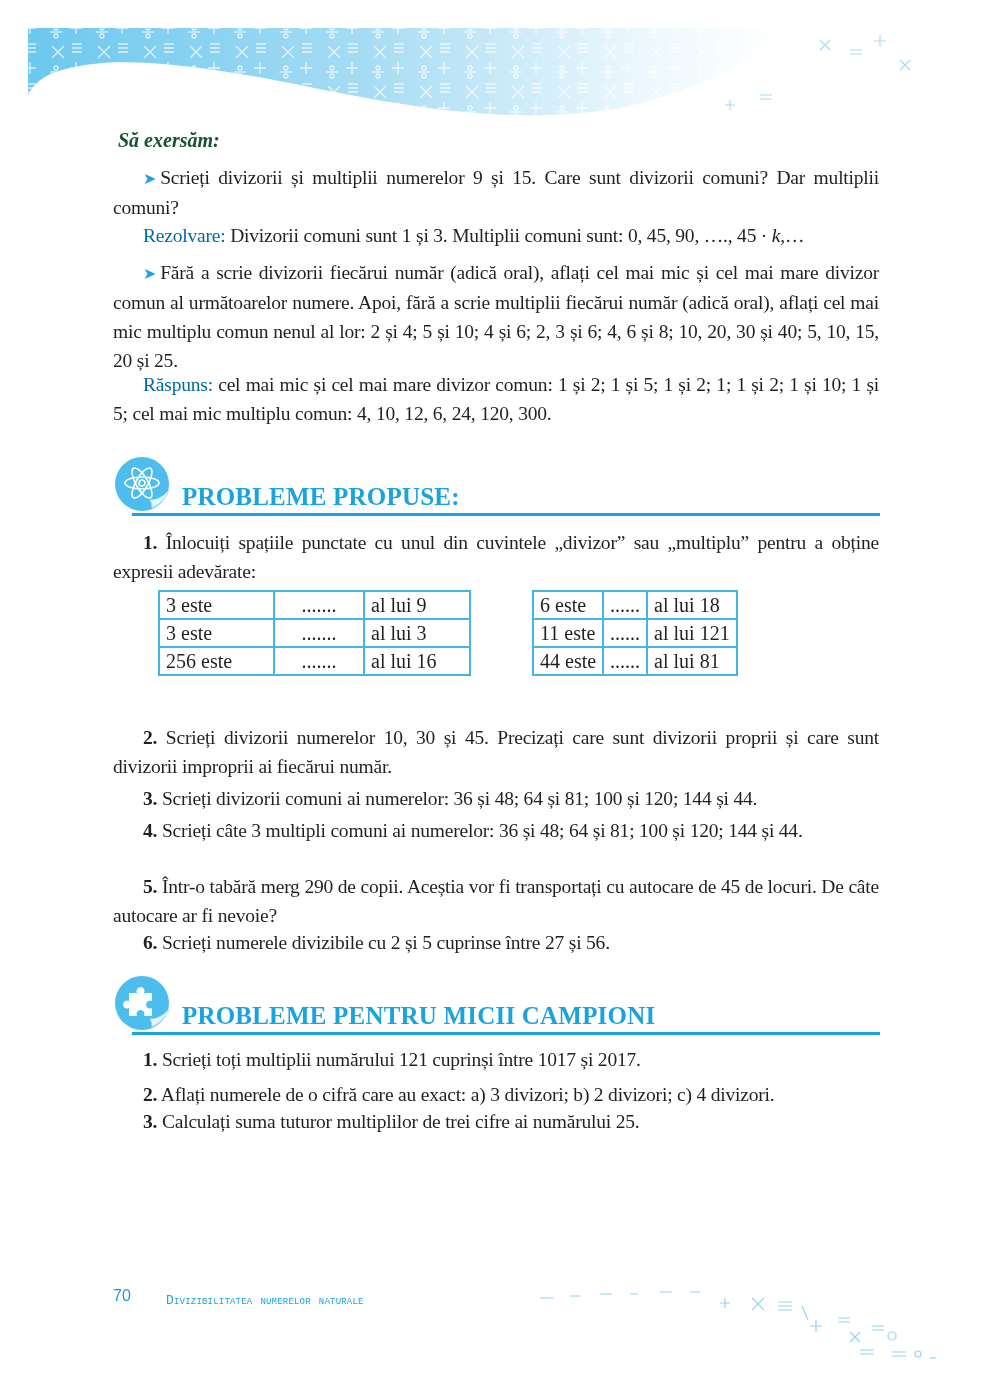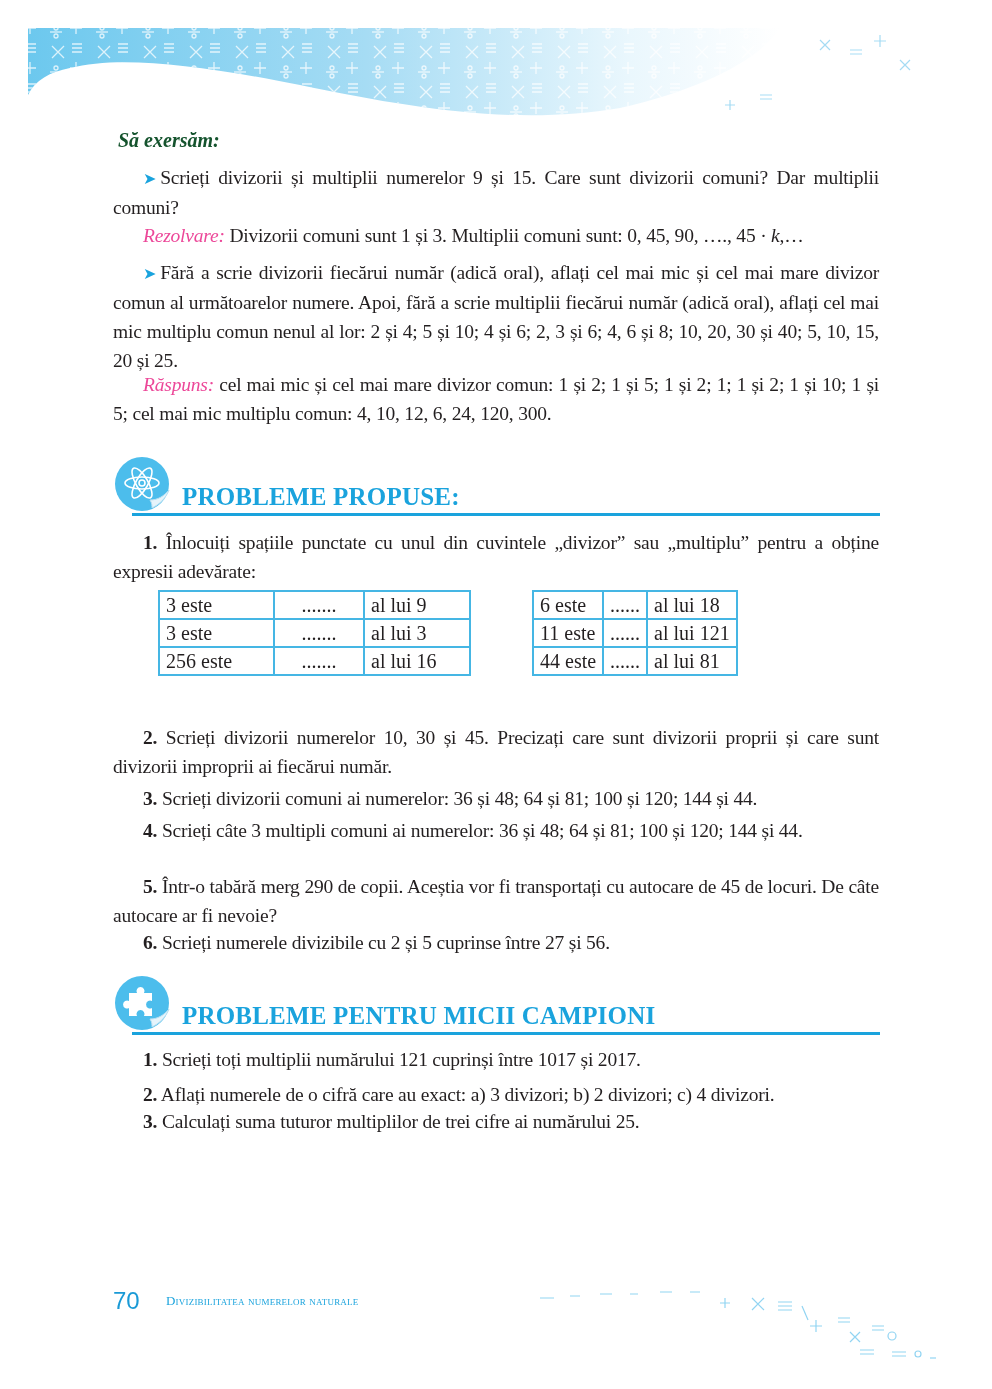--- a/index.html
+++ b/index.html
@@ -3,33 +3,33 @@
 <meta charset="utf-8">
 <style>
   html, body { margin: 0; padding: 0; background: #ffffff; }
   body { width: 992px; height: 1389px; position: relative; overflow: hidden;
          font-family: "Liberation Serif", "DejaVu Serif", serif; color: #231f20; }
   .banner { position: absolute; left: 0; top: 0; width: 992px; height: 130px; }
   .footer-deco { position: absolute; left: 520px; top: 1270px; width: 472px; height: 119px; }
   .text { position: absolute; left: 113px; width: 766px; font-size: 19.5px; line-height: 29px; letter-spacing: -0.2px; }
   .just { text-align: justify; text-align-last: auto; }
   .indent { text-indent: 30px; }
-  .blue-i { color: #ec4899; font-style: italic; }
+  .blue-i { color: #0369a1; }
   .title-ex { position: absolute; left: 118px; top: 129px; font-size: 20px; font-weight: bold; font-style: italic; color: #14532d; }
   .arrow { color: #1aa3dd; font-size: 16px; margin-right: 4px; }
   .section-head { position: absolute; left: 112px; width: 768px; height: 60px; }
   .section-head .line { position: absolute; left: 20px; right: 0; bottom: 0; height: 3px; background: #1aa3dd; }
   .section-head .label { position: absolute; left: 70px; bottom: 5px; font-size: 25px; font-weight: bold; color: #1aa3dd; letter-spacing: 0.2px; }
   .section-head .badge { position: absolute; left: 0; top: 0; width: 60px; height: 60px; }
   table.t { position: absolute; border-collapse: collapse; font-size: 20px; }
   table.t td { border: 2px solid #45b6e4; height: 26px; padding: 0 6px; line-height: 26px; white-space: nowrap; }
   table.t td.dots { text-align: center; }
   b { font-weight: bold; }
-  .footer-num { position: absolute; left: 113px; top: 1287px; font-family: "Liberation Sans", "DejaVu Sans", sans-serif; font-size: 24px; color: #1a9ad6; }
-  .footer-title { position: absolute; left: 166px; top: 1293px; font-family: Liberation Serif, serif; font-size: 13px; color: #1aa3dd; font-variant: small-caps; letter-spacing: 0.2px; }
+  .footer-num { position: absolute; left: 113px; top: 1287px; font-family: "Liberation Sans", "DejaVu Sans", sans-serif; font-size: 16px; color: #1a9ad6; }
+  .footer-title { position: absolute; left: 166px; top: 1293px; font-family: Liberation Mono, monospace; font-size: 13px; color: #1aa3dd; font-variant: small-caps; letter-spacing: 0.2px; }
 </style>
 </head>
 <body>
 
 <svg class="banner" viewBox="0 0 992 130" preserveAspectRatio="none">
   <defs>
     <linearGradient id="bg" x1="0" y1="0" x2="1" y2="0">
       <stop offset="0" stop-color="#6cc8ee"></stop>
       <stop offset="0.45" stop-color="#a6dcf4"></stop>
       <stop offset="0.8" stop-color="#eaf7fd"></stop>

